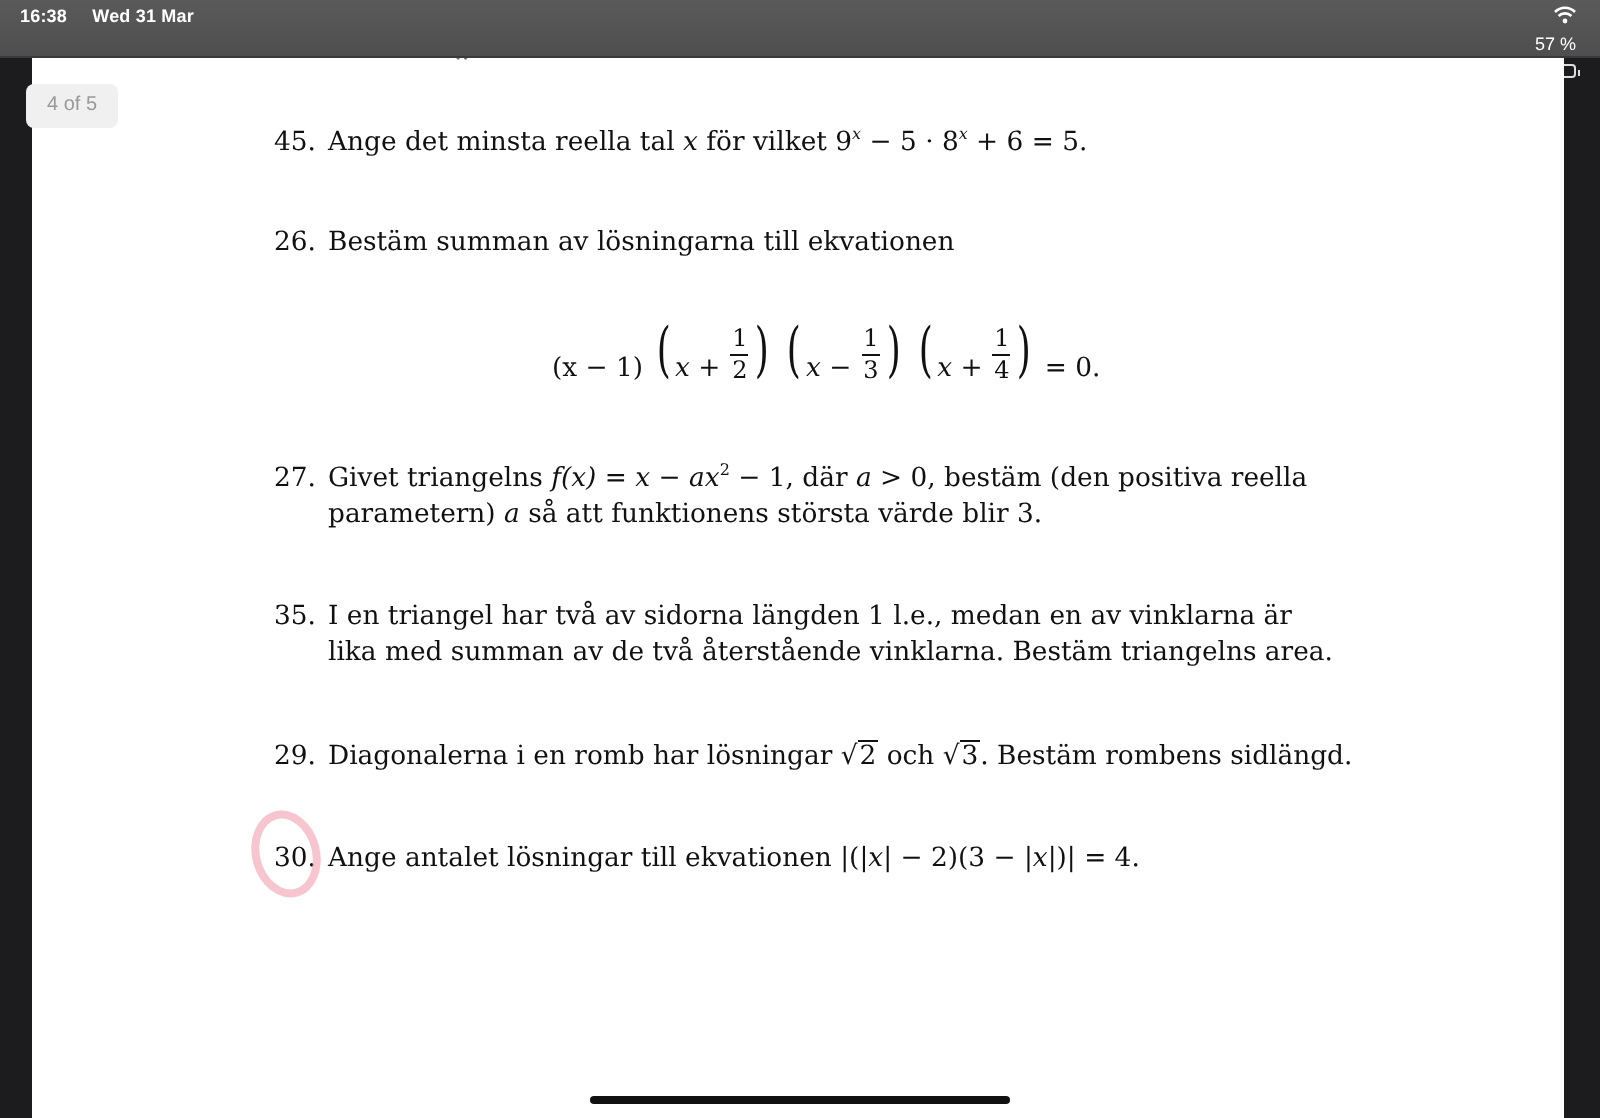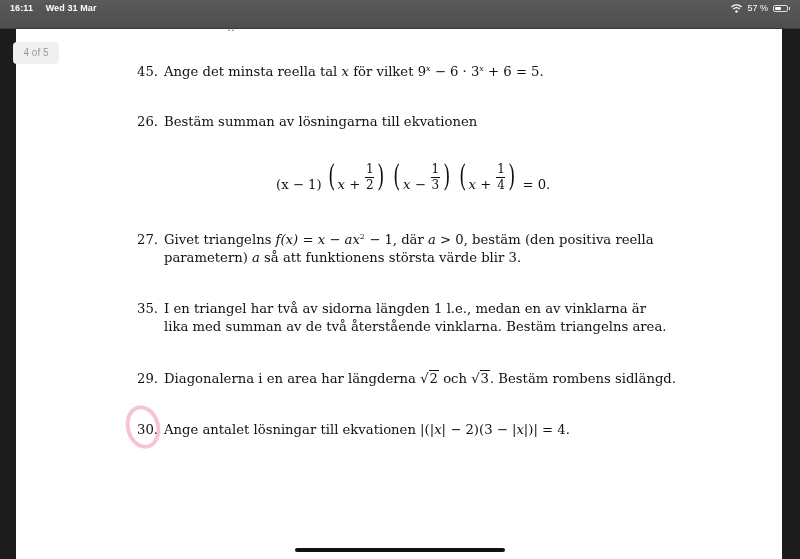--- a/index.html
+++ b/index.html
@@ -9,21 +9,21 @@
       font-family: "Liberation Sans", sans-serif;
     }
     .topbar {
       position: absolute; left: 0; top: 0; width: 800px; height: 28px;
       background: linear-gradient(#5a5a5a, #4e4e4e);
       border-bottom: 1px solid #3a3a3a;
       color: #fff;
     }
     .status-left { position: absolute; left: 10px; top: 3px; font-size: 9px; font-weight: bold; letter-spacing: 0.1px; }
     .status-left span { margin-right: 10px; }
-    .status-right { position: absolute; right: 12px; top: 3px; font-size: 9px; display: flex; align-items: center; gap: 5px; }
+    .status-right { position: absolute; right: 12px; top: 3px; font-size: 9px; display: flex; align-items: flex-end; gap: 5px; flex-direction: column; }
     .battery { width: 15px; height: 7px; border: 1px solid #ddd; border-radius: 2px; position: relative; box-sizing: border-box; }
     .battery .fill { position: absolute; left: 1px; top: 1px; bottom: 1px; background: #fff; border-radius: 1px; }
     .battery::after { content: ""; position: absolute; right: -3px; top: 1.5px; width: 1.5px; height: 3px; background: #ddd; }
     .url { position: absolute; left: 0; right: 0; top: 14px; text-align: center; font-size: 8px; color: #eee; }
     .url .lock { display: inline-block; width: 5px; height: 4px; background: #eee; border-radius: 1px; position: relative; margin-right: 3px; top: 0px; }
     .url .lock::before { content: ""; position: absolute; left: 0.5px; top: -3px; width: 2px; height: 2px; border: 1px solid #eee; border-bottom: none; border-radius: 2px 2px 0 0; }
     .url .private { color: #aaa; }
 
     .page {
       position: absolute; left: 16px; top: 29px; width: 766px; height: 530px;
@@ -53,21 +53,21 @@
       box-sizing: border-box; transform: rotate(-15deg);
     }
     .home-indicator { position: absolute; left: 295px; top: 548px; width: 210px; height: 4px; background: #111; border-radius: 3px; }
     .cutoff { position: absolute; left: 228px; top: 29px; width: 14px; height: 3px; color: #777; font-size: 6px; line-height: 3px; overflow: hidden; }
   </style>
 </head>
 <body>
 
 <div class="topbar">
   <div class="status-left">
-    <span>16:11</span>
+    <span>16:38</span>
     <span>Wed 31 Mar</span>
   </div>
   <div class="status-right">
     <svg width="11" height="9" viewBox="0 0 11 9">
       <path d="M0.5 3 A7 7 0 0 1 10.5 3" stroke="#fff" stroke-width="1.3" fill="none"></path>
       <path d="M2.3 5 A4.5 4.5 0 0 1 8.7 5" stroke="#fff" stroke-width="1.3" fill="none"></path>
       <circle cx="5.5" cy="7.5" r="1.2" fill="#fff"></circle>
     </svg>
     <span>57 %</span>
     <span class="battery">
@@ -78,21 +78,21 @@
 
 <div class="page"></div>
 <div class="cutoff">• •</div>
 
 <div class="page-indicator">4 of 5</div>
 
 <div class="doc">
 
   <div class="problem" style="top:63px;">
     <span class="num">45.</span>
-    <span class="text wide"><span>Ange det minsta reella tal </span><i class="m">x</i><span> för vilket 9</span><sup><i class="m">x</i></sup><span> − 6 · 3</span><sup><i class="m">x</i></sup><span> + 6 = 5.</span></span>
+    <span class="text wide"><span>Ange det minsta reella tal </span><i class="m">x</i><span> för vilket 9</span><sup><i class="m">x</i></sup><span> − 5 · 8</span><sup><i class="m">x</i></sup><span> + 6 = 5.</span></span>
   </div>
 
   <div class="problem" style="top:113px;">
     <span class="num">26.</span>
     <span class="text">Bestäm summan av lösningarna till ekvationen</span>
   </div>
   <div class="display-eq">
     <span>(x − 1)</span>&nbsp;
     <span class="bigparen">(</span><i class="m">x</i>&nbsp;<span>+</span>&nbsp;<span class="frac">
         <span>1</span>
@@ -116,21 +116,21 @@
     <span class="text"><span>Givet triangelns </span><i class="m">f(x)</i><span> = </span><i class="m">x</i> <span>−</span> <i class="m">ax</i><sup>2</sup><span> − 1, där </span><i class="m">a</i><span> &gt; 0, bestäm (den positiva reella parametern) </span><i class="m">a</i><span> så att funktionens största värde blir 3.</span></span>
   </div>
 
   <div class="problem" style="top:300px;">
     <span class="num">35.</span>
     <span class="text">I en triangel har två av sidorna längden 1 l.e., medan en av vinklarna är lika med summan av de två återstående vinklarna. Bestäm triangelns area.</span>
   </div>
 
   <div class="problem" style="top:370px;">
     <span class="num">29.</span>
-    <span class="text wide"><span>Diagonalerna i en area har längderna </span><span class="sqrt">√<span class="rad">2</span></span><span> och </span><span class="sqrt">√<span class="rad">3</span></span><span>. Bestäm rombens sidlängd.</span></span>
+    <span class="text wide"><span>Diagonalerna i en romb har lösningar </span><span class="sqrt">√<span class="rad">2</span></span><span> och </span><span class="sqrt">√<span class="rad">3</span></span><span>. Bestäm rombens sidlängd.</span></span>
   </div>
 
   <div class="problem" style="top:421px;">
     <span class="num">30.</span>
     <span class="text wide"><span>Ange antalet lösningar till ekvationen |(|</span><i class="m">x</i><span>| − 2)(3 − |</span><i class="m">x</i><span>|)| = 4.</span></span>
   </div>
 </div>
 
 <div class="circle-mark"></div>
 

